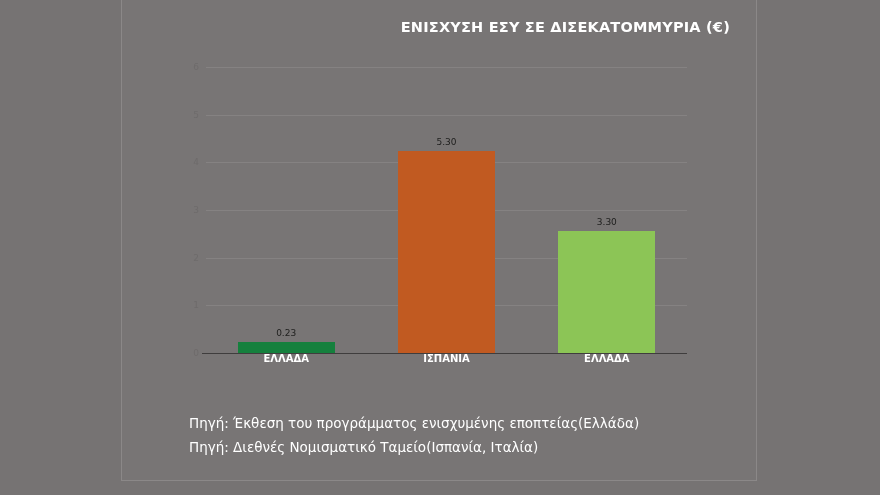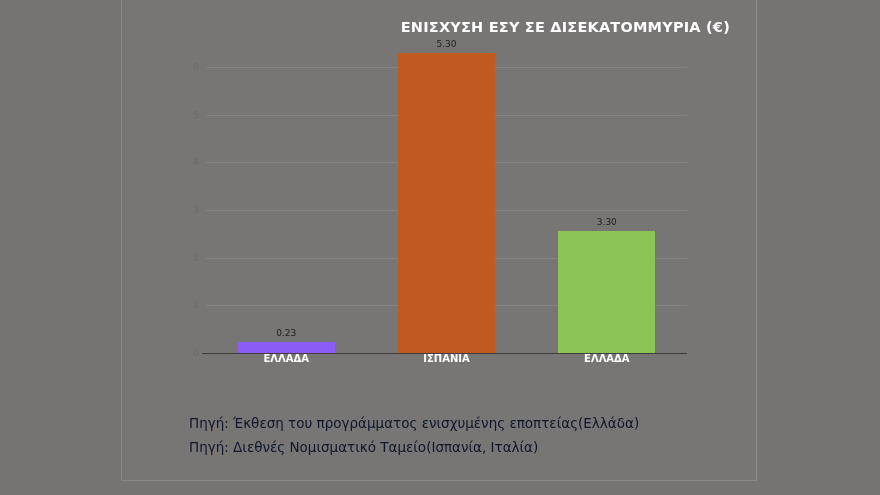--- a/index.html
+++ b/index.html
@@ -114,21 +114,21 @@
     font-weight: bold;
     line-height: 1;
     white-space: nowrap;
   }
 
   
   .sources {
     position: absolute;
     left: 189px;
     top: 411px;
-    color: #0f172a;
+    color: #ffffff;
     font-size: 13.5px;
     line-height: 24px;
   }
   .source-line { white-space: nowrap; }
 </style>
 </head>
 <body>
 
 <div id="stage">
 
@@ -149,25 +149,25 @@
         <div class="ytick" style="top: 286px; color: rgb(110, 107, 107);">0</div>
         <div class="ytick" style="top: 238.333px; color: rgb(110, 107, 107);">1</div>
         <div class="ytick" style="top: 190.667px; color: rgb(110, 107, 107);">2</div>
         <div class="ytick" style="top: 143px; color: rgb(110, 107, 107);">3</div>
         <div class="ytick" style="top: 95.3333px; color: rgb(110, 107, 107);">4</div>
         <div class="ytick" style="top: 47.6667px; color: rgb(110, 107, 107);">5</div>
         <div class="ytick" style="top: 0px; color: rgb(110, 107, 107);">6</div>
       </div>
     <div class="axis-baseline"></div>
     <div id="bars">
-        <div class="bar" style="left: 31.6667px; width: 97px; height: 10.9633px; background: #8b5cf6;">
+        <div class="bar" style="left: 31.6667px; width: 97px; height: 10.9633px; background: #15803d;">
           <div class="bar-value" style="color: rgb(32, 32, 31);">0.23</div>
           <div class="cat-label" style="color: rgb(255, 255, 255);">ΕΛΛΑΔΑ</div>
         </div>
-        <div class="bar" style="left: 192px; width: 97px; height: 300px; background: rgb(193, 90, 33);">
+        <div class="bar" style="left: 192px; width: 97px; height: 202px; background: rgb(193, 90, 33);">
           <div class="bar-value" style="color: rgb(32, 32, 31);">5.30</div>
           <div class="cat-label" style="color: rgb(255, 255, 255);">ΙΣΠΑΝΙΑ</div>
         </div>
         <div class="bar" style="left: 352.333px; width: 97px; height: 122px; background: rgb(140, 197, 86);">
           <div class="bar-value" style="color: rgb(32, 32, 31);">3.30</div>
           <div class="cat-label" style="color: rgb(255, 255, 255);">ΕΛΛΑΔΑ</div>
         </div>
       </div>
   </div>
 

